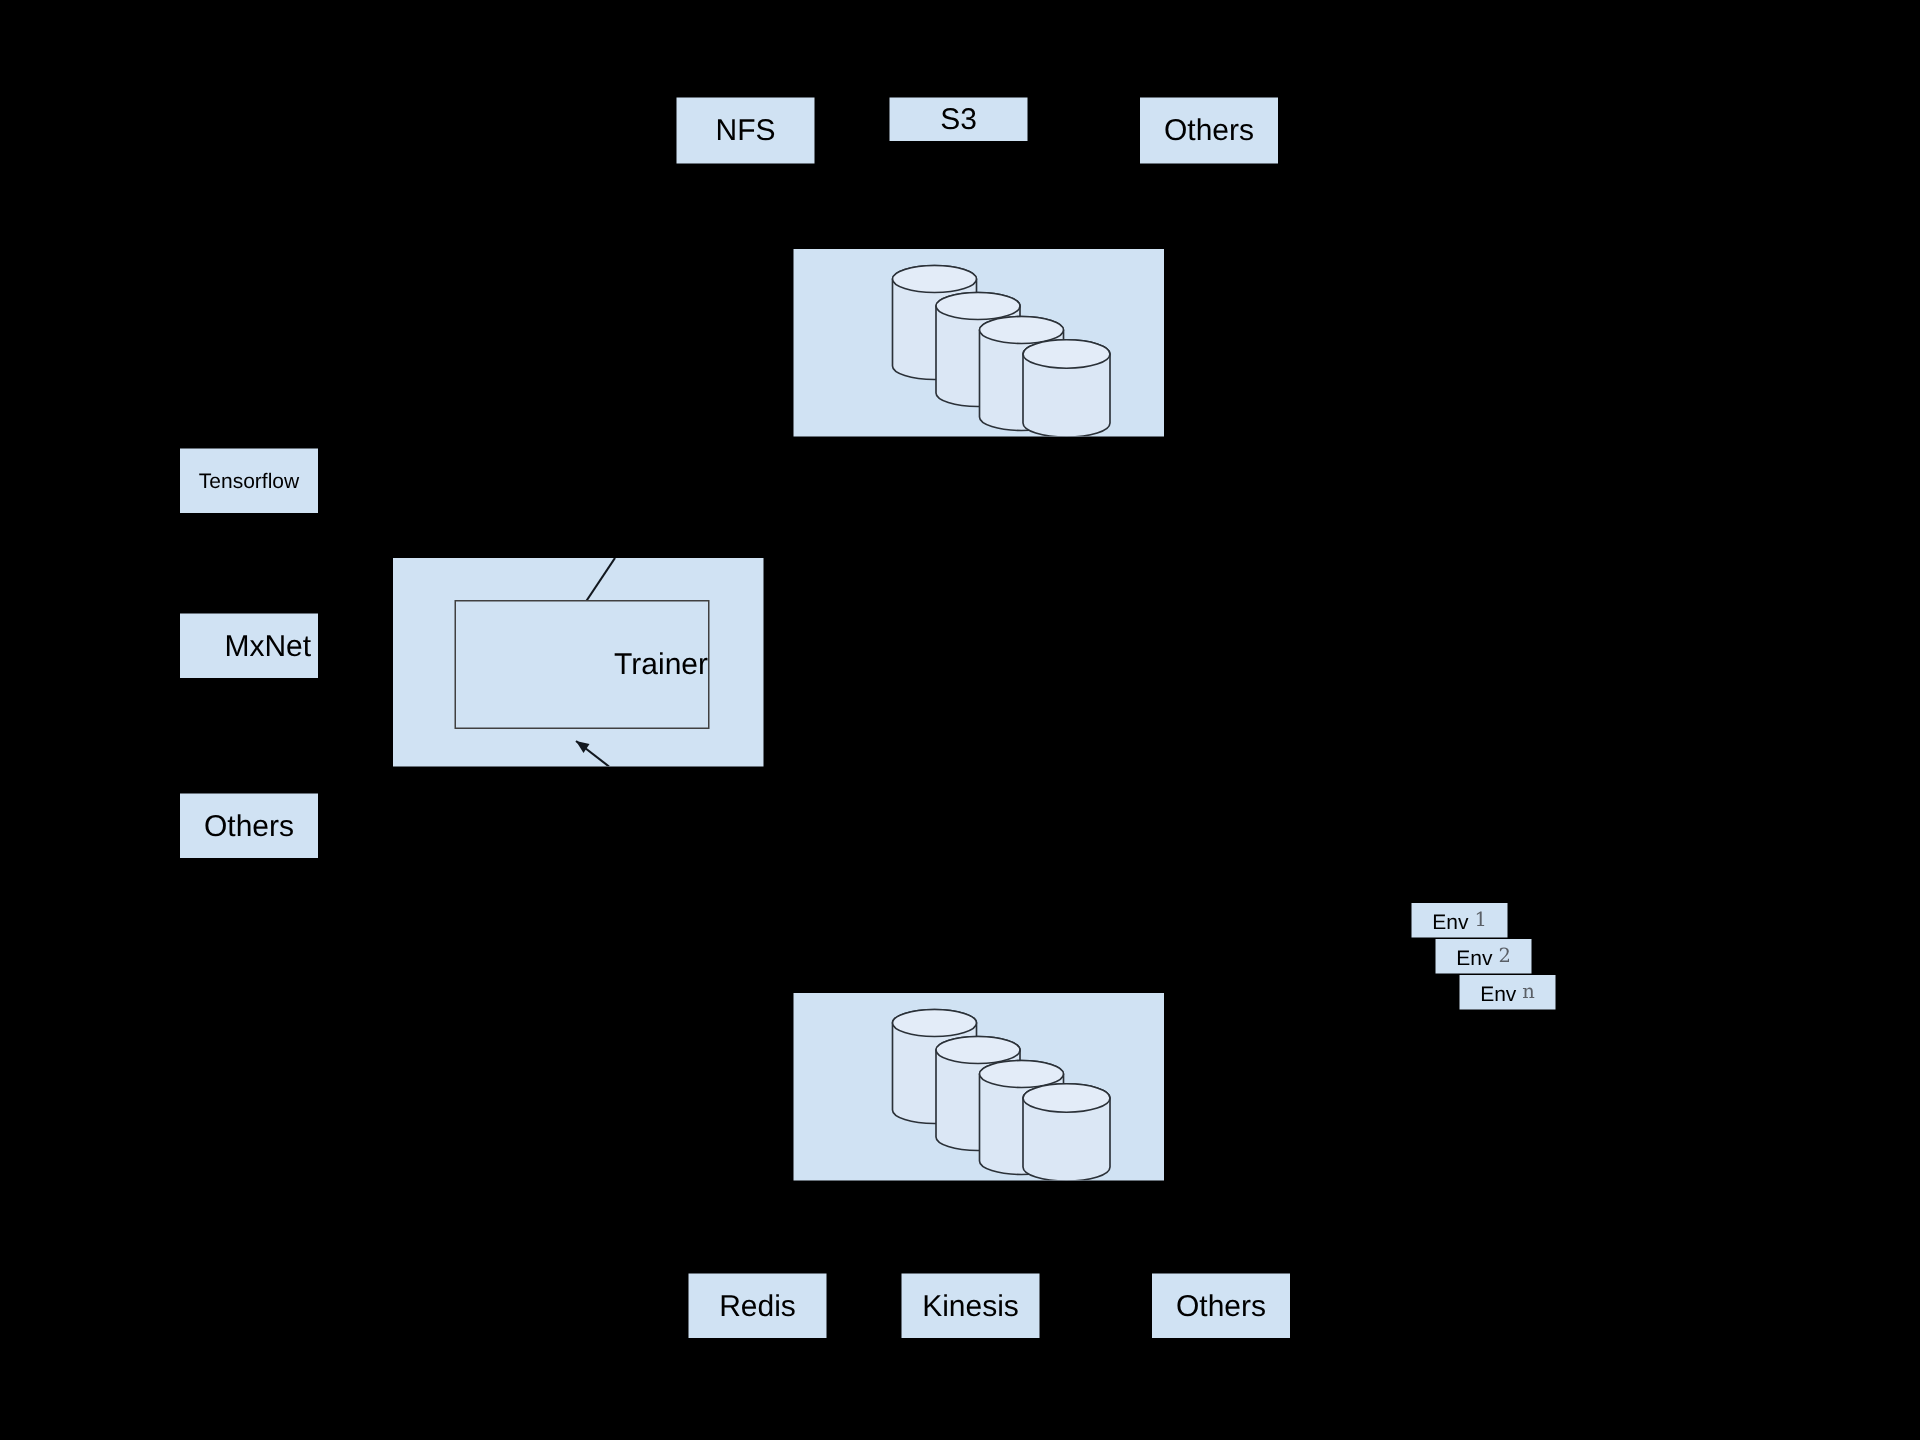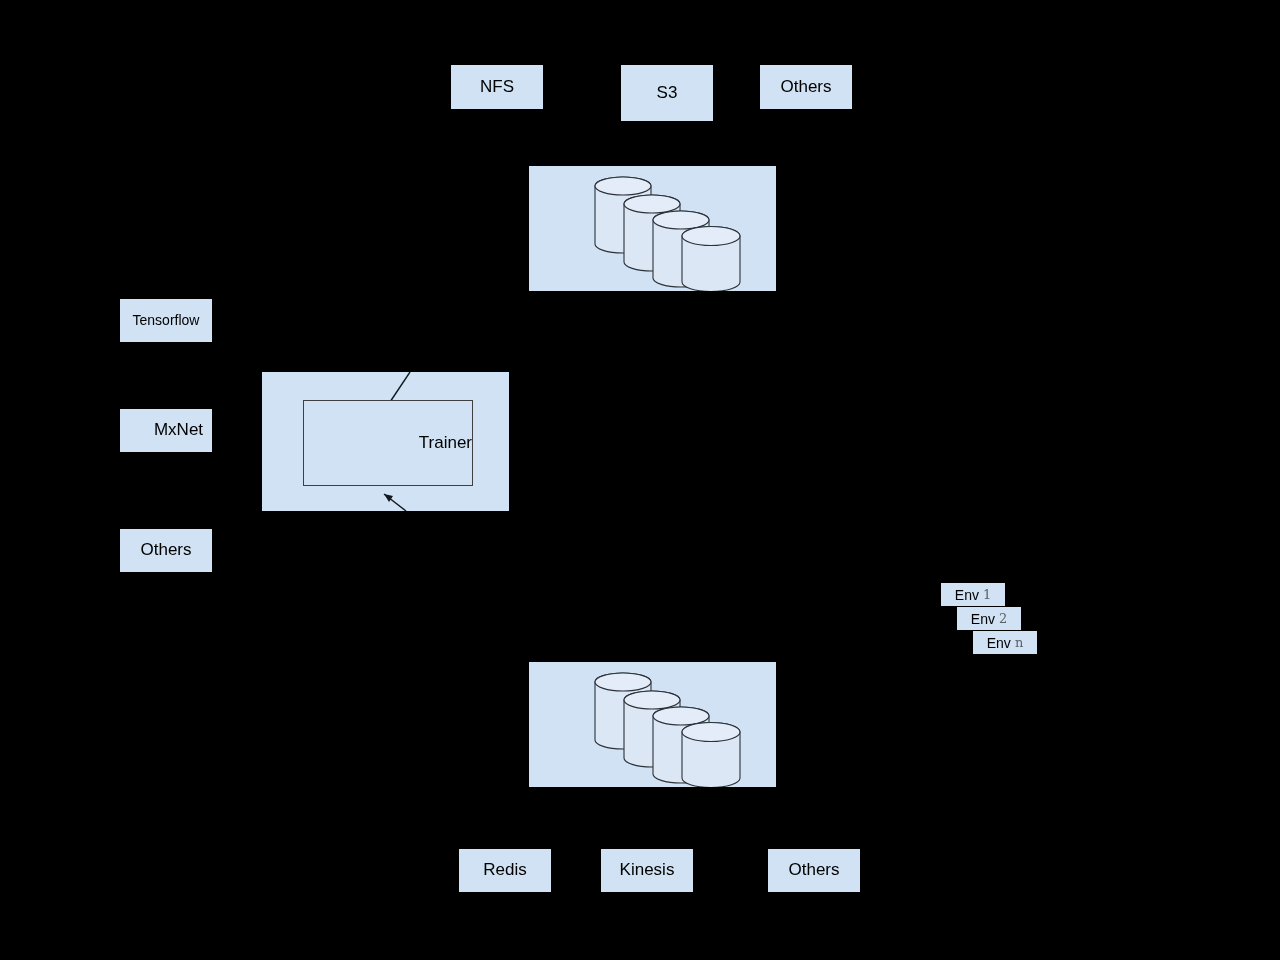--- a/index.html
+++ b/index.html
@@ -25,21 +25,21 @@
     color: #000000;
     display: flex;
     align-items: center;
     justify-content: center;
     text-align: center;
     line-height: 1.1;
     white-space: nowrap;
   }
   
   .chip {
-    font-size: 17px;
+    font-size: 20px;
   }
   .chip-sm {
     font-size: 14px;
   }
   
   .boxed {
     border: 1px solid #404040;
     justify-content: flex-end;
   }
   
@@ -71,20 +71,21 @@
     position: absolute;
     box-sizing: border-box;
     background: #d0e2f3;
     display: flex;
     align-items: center;
     justify-content: center;
     font-size: 14px;
     color: #000;
     white-space: nowrap;
     letter-spacing: 0;
+    margin-top: 19px;
   }
   .envchip .idx {
     font-family: "DejaVu Serif", serif;
     font-size: 13px;
     color: #5a5f66;
     margin-left: 4px;
   }
   svg.local {
     position: absolute;
     left: 0;
@@ -98,21 +99,21 @@
 </style>
 </head>
 <body>
 
 <div id="canvas">
 
   <div class="node chip" style="left:451px; top:65px; width:92px; height:44px;">
     <span>NFS</span>
   </div>
 
-  <div class="node chip" style="left:593px; top:65px; width:92px; height:56px;margin-left:28px;">
+  <div class="node chip" style="left:593px; top:65px; width:92px; height:29px;">
     <span>S3</span>
   </div>
 
   <div class="node chip" style="left:760px; top:65px; width:92px; height:44px;">
     <span>Others</span>
   </div>
 
   <div class="panel" style="left:529px; top:166px; width:247px; height:125px;">
     <svg class="cyl-svg" viewBox="0 0 247 125" width="247" height="125" style="left:0; top:0;">
       <g fill="#dbe7f5" stroke="#2b3138" stroke-width="1.1">

